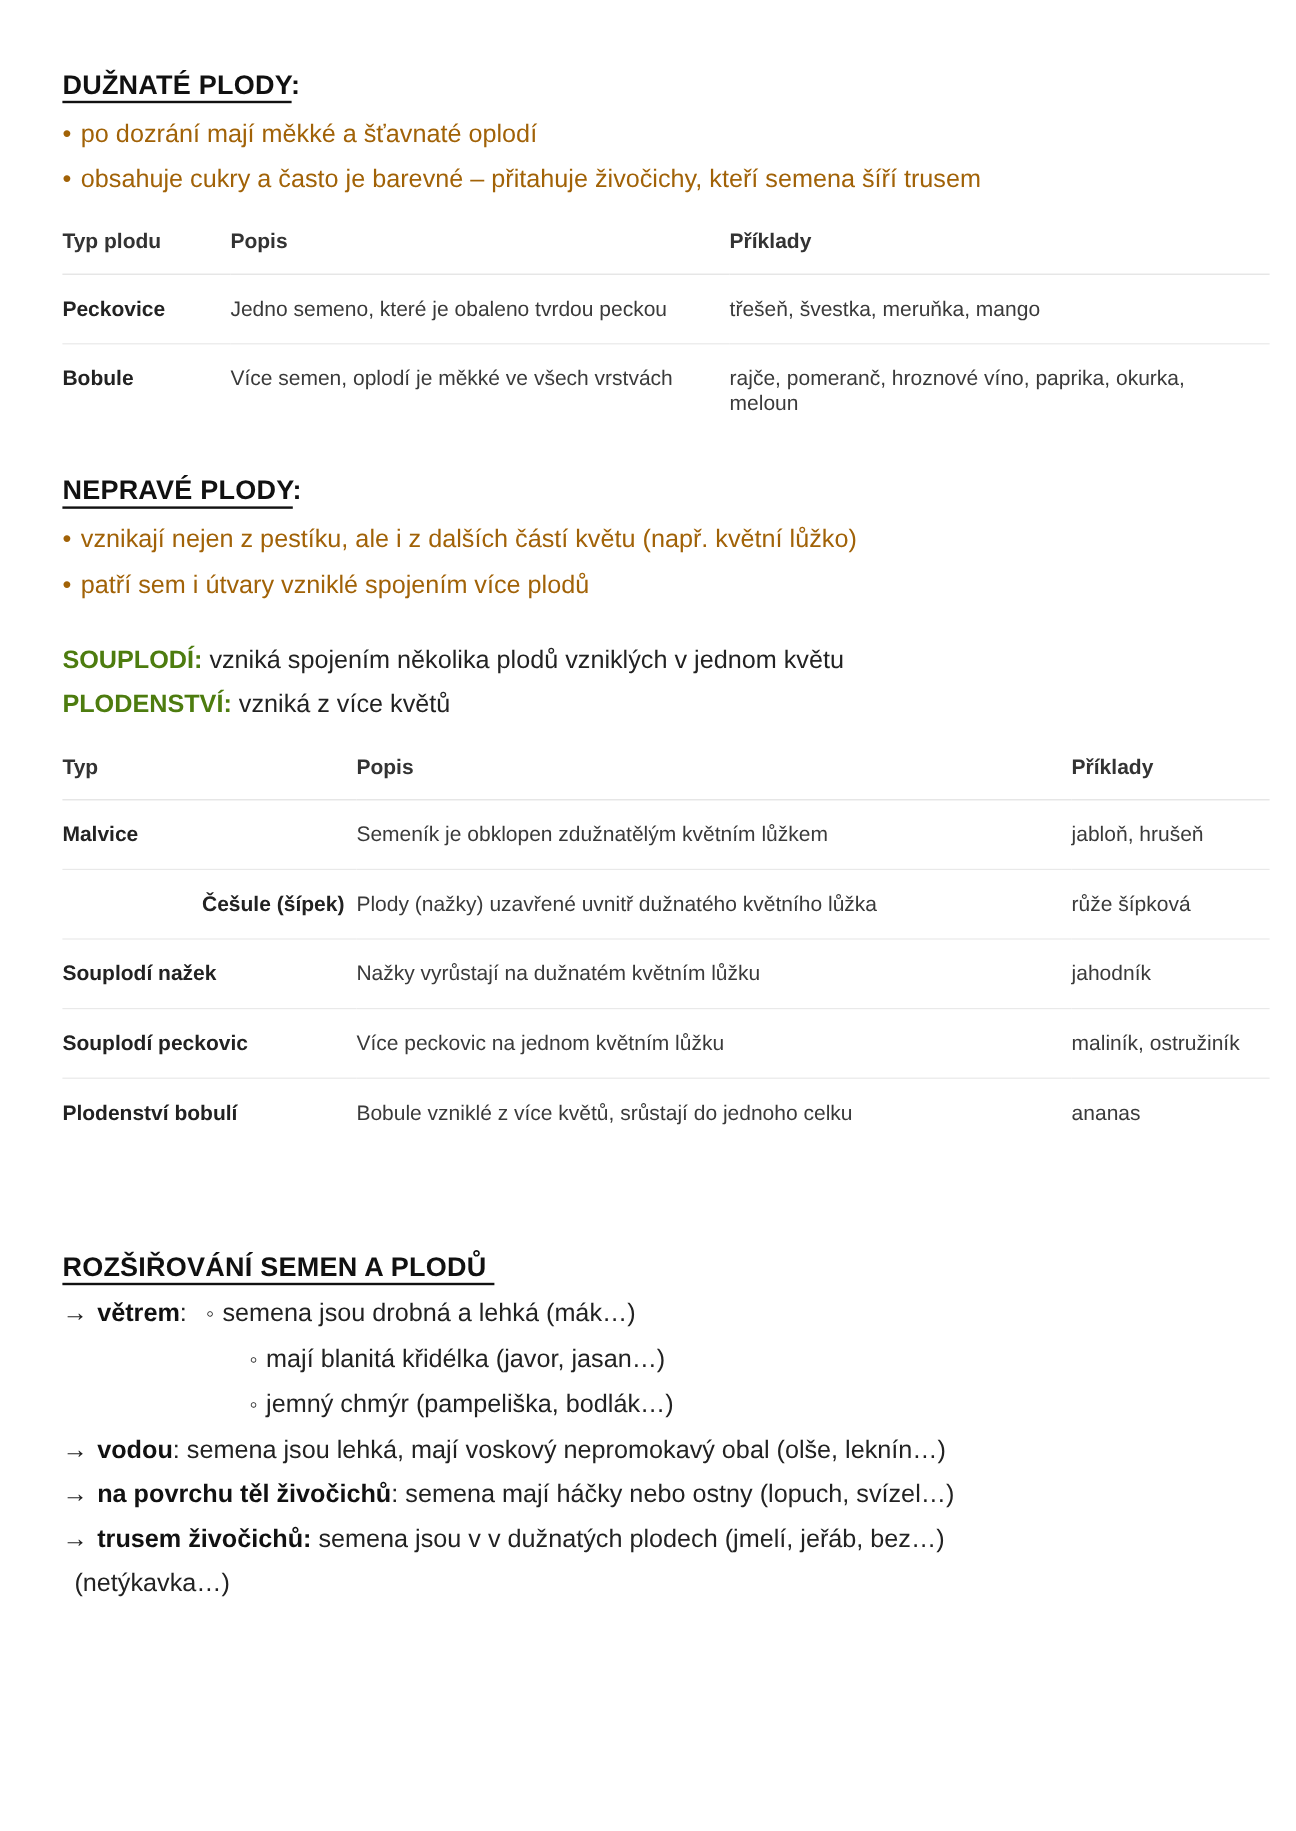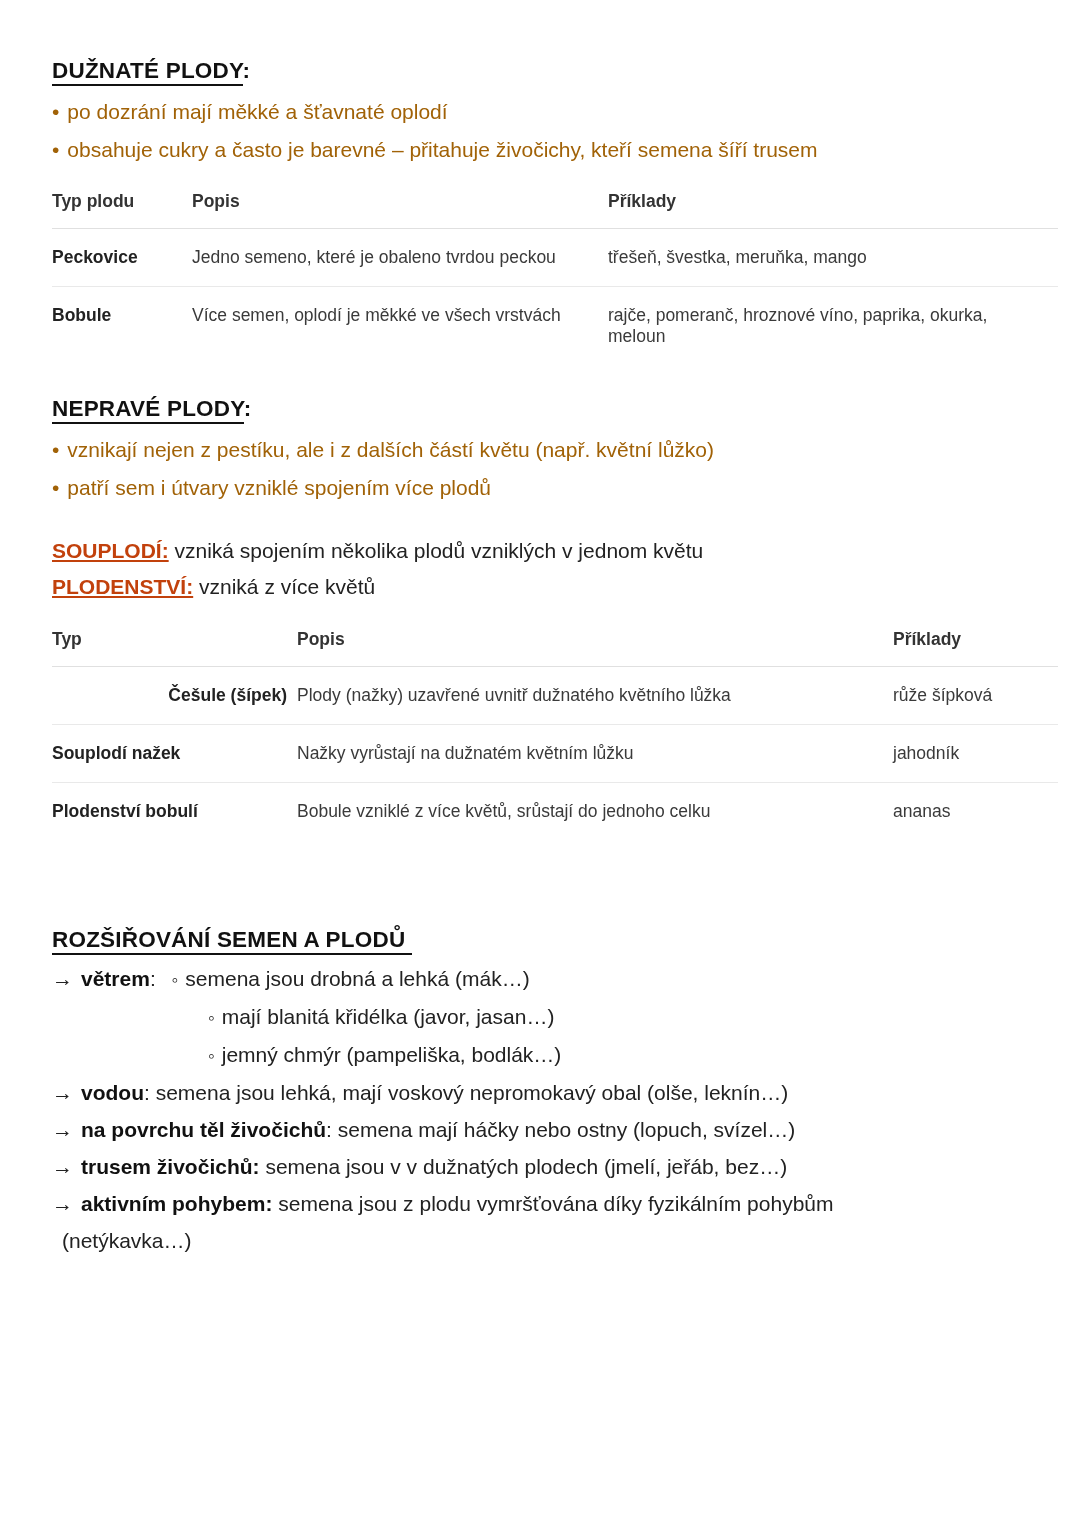--- a/index.html
+++ b/index.html
@@ -67,21 +67,21 @@
   .t2-col3 { width: 155px; }
 
   .spacer-h2 { margin-top: 30px; }
 
   .defs { margin-top: 26px; }
   .def-line {
     font-size: 21px;
     line-height: 36px;
     color: #222;
   }
-  .def-line b { color: #c2410c; text-decoration: underline; }
+  .def-line b { color: #4d7c0f; }
 
   .heading-dispersal { margin-top: 86px; }
 
   .dispersal { margin-top: 6px; }
   .disp-line {
     font-size: 21px;
     line-height: 37px;
     color: #222;
   }
   .disp-line .arrow { margin-right: 8px; }
@@ -140,44 +140,53 @@
   <table class="doc-table" style="margin-top:14px;">
     <thead>
       <tr>
         <th class="t2-col1">Typ</th>
         <th class="t2-col2">Popis</th>
         <th class="t2-col3">Příklady</th>
       </tr>
     </thead>
     <tbody>
       <tr>
+        <td style="font-weight:700;color:#222;">Malvice</td>
+        <td>Semeník je obklopen zdužnatělým květním lůžkem</td>
+        <td>jabloň, hrušeň</td>
+      </tr>
+      <tr>
         <td style="font-weight:700;color:#222;text-align:right;">Češule (šípek)</td>
         <td>Plody (nažky) uzavřené uvnitř dužnatého květního lůžka</td>
         <td>růže šípková</td>
       </tr>
       <tr>
         <td style="font-weight:700;color:#222;">Souplodí nažek</td>
         <td>Nažky vyrůstají na dužnatém květním lůžku</td>
         <td>jahodník</td>
+      </tr>
+      <tr>
+        <td style="font-weight:700;color:#222;">Souplodí peckovic</td>
+        <td>Více peckovic na jednom květním lůžku</td>
+        <td>maliník, ostružiník</td>
       </tr>
       <tr>
         <td style="font-weight:700;color:#222;">Plodenství bobulí</td>
         <td>Bobule vzniklé z více květů, srůstají do jednoho celku</td>
         <td>ananas</td>
       </tr>
     </tbody>
   </table>
 
   <div class="doc-heading heading-dispersal"><span class="u trailing">ROZŠIŘOVÁNÍ SEMEN A PLODŮ</span></div>
 
   <div class="dispersal">
     <div class="disp-line"><span class="arrow">→</span><b>větrem</b><span>: </span><span class="disp-sub-inline"><span class="submarker">◦</span><span>semena jsou drobná a lehká (mák…)</span></span></div>
     <div class="disp-line disp-sub"><span class="submarker">◦</span><span>mají blanitá křidélka (javor, jasan…)</span></div>
     <div class="disp-line disp-sub"><span class="submarker">◦</span><span>jemný chmýr (pampeliška, bodlák…)</span></div>
 
     <div class="disp-line"><span class="arrow">→</span><b>vodou</b><span>: semena jsou lehká, mají voskový nepromokavý obal (olše, leknín…)</span></div>
     <div class="disp-line"><span class="arrow">→</span><b>na povrchu těl živočichů</b><span>: semena mají háčky nebo ostny (lopuch, svízel…)</span></div>
     <div class="disp-line"><span class="arrow">→</span><b>trusem živočichů:</b><span> semena jsou v v dužnatých plodech (jmelí, jeřáb, bez…)</span></div>
-    <div class="disp-line"><span class="arrow">→</span><b>aktivním pohybem:</b><span> semena jsou z plodu vymršťována díky fyzikálním pohybům</span></div>
     <div class="disp-line disp-continuation">(netýkavka…)</div>
   </div>
 
 </div>
 
 </body></html>

